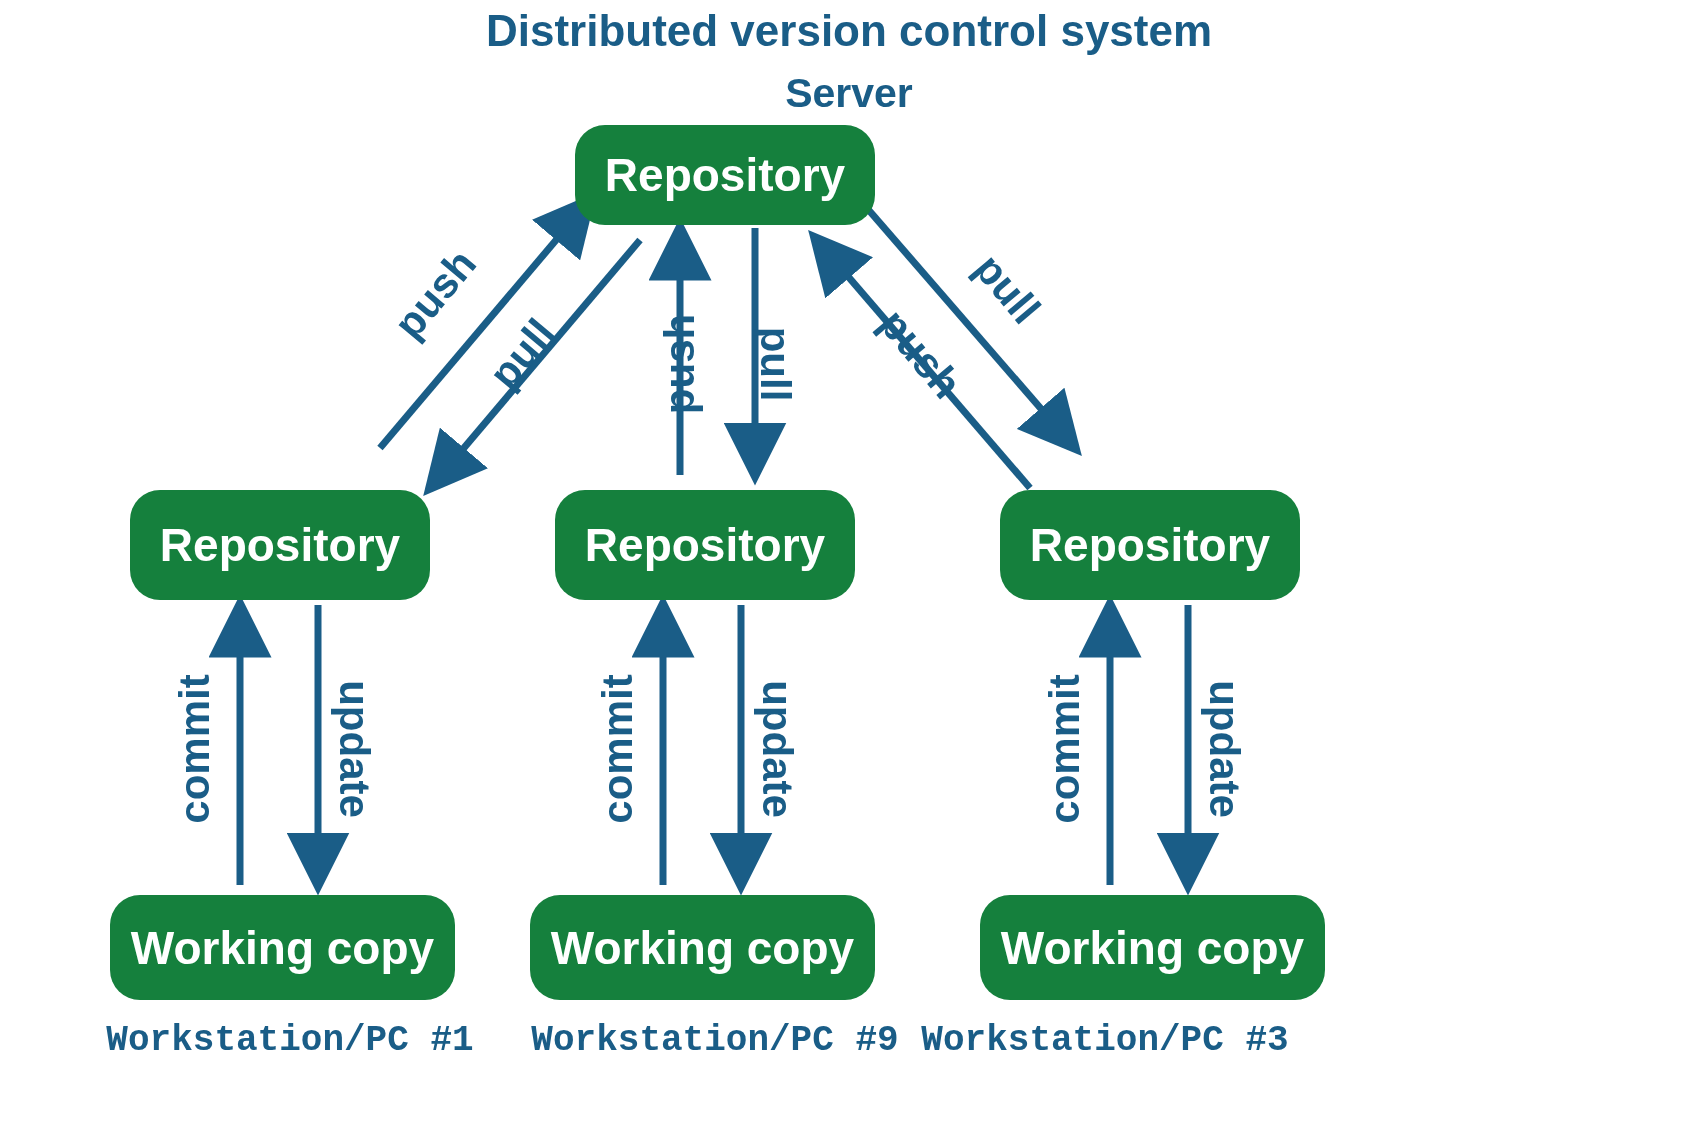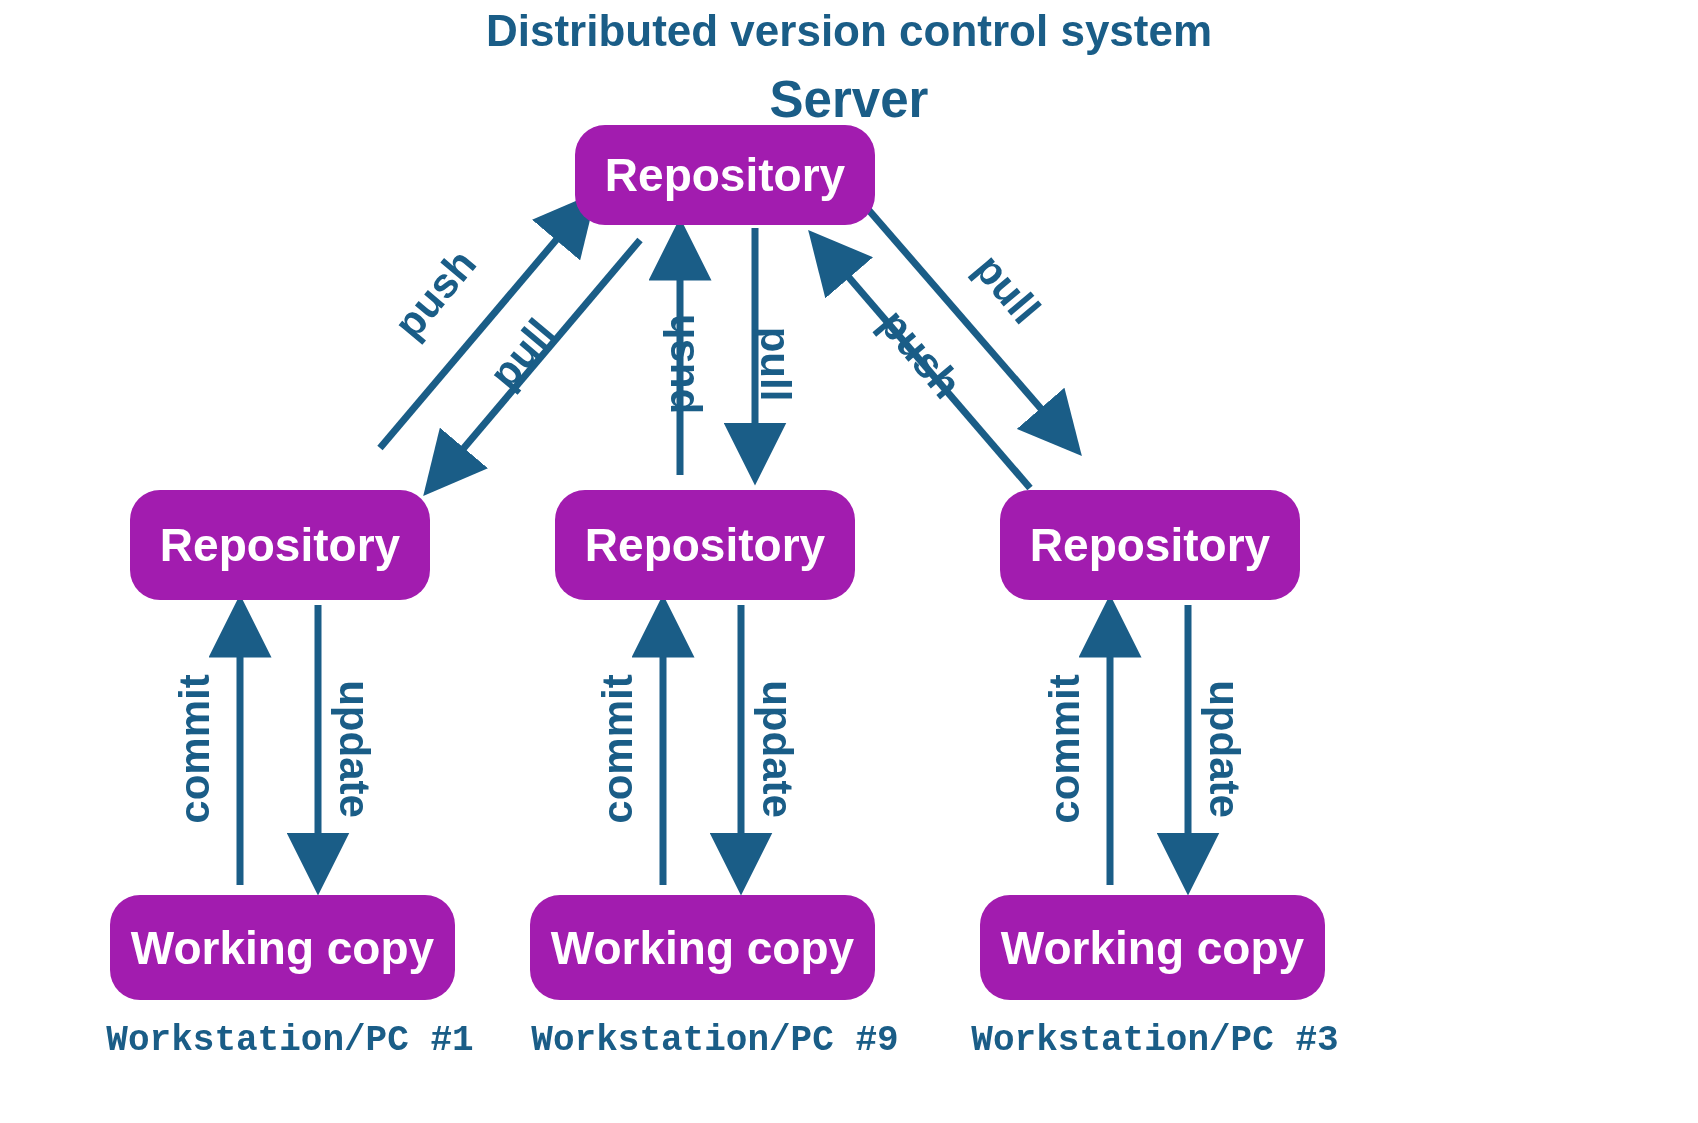--- a/index.html
+++ b/index.html
@@ -23,21 +23,21 @@
   .title {
     position: absolute;
     left: 0;
     width: 1698px;
     text-align: center;
     font-weight: 900;
     color: #1a5d87;
   }
   .node {
     position: absolute;
-    background: #a21caf;
+    background: #15803d;
     color: #fff;
     font-weight: 900;
     border-radius: 30px;
     display: flex;
     align-items: center;
     justify-content: center;
     font-size: 46px;
     box-sizing: border-box;
   }
   .edge-label {
@@ -84,21 +84,21 @@
 
       <line x1="663" y1="885" x2="663" y2="605" marker-end="url(#arrow)"></line>
       <line x1="741" y1="605" x2="741" y2="885" marker-end="url(#arrow)"></line>
 
       <line x1="1110" y1="885" x2="1110" y2="605" marker-end="url(#arrow)"></line>
       <line x1="1188" y1="605" x2="1188" y2="885" marker-end="url(#arrow)"></line>
     </g>
   </svg>
 
   <div class="title" style="top:6px;font-size:44px;">Distributed version control system</div>
-  <div class="title" style="top:70px;font-size:51px;">Server</div>
+  <div class="title" style="top:70px;font-size:41px;">Server</div>
 
   <div class="node" style="left:575px;top:125px;width:300px;height:100px;">Repository</div>
 
   <div class="node" style="left:130px;top:490px;width:300px;height:110px;">Repository</div>
   <div class="node" style="left:555px;top:490px;width:300px;height:110px;">Repository</div>
   <div class="node" style="left:1000px;top:490px;width:300px;height:110px;">Repository</div>
 
   <div class="node" style="left:110px;top:895px;width:345px;height:105px;">Working copy</div>
   <div class="node" style="left:530px;top:895px;width:345px;height:105px;">Working copy</div>
   <div class="node" style="left:980px;top:895px;width:345px;height:105px;">Working copy</div>
@@ -116,15 +116,15 @@
   <div class="edge-label" style="left:285px;top:725px;transform:rotate(90deg);">update</div>
 
   <div class="edge-label" style="left:543px;top:725px;transform:rotate(-90deg);">commit</div>
   <div class="edge-label" style="left:708px;top:725px;transform:rotate(90deg);">update</div>
 
   <div class="edge-label" style="left:990px;top:725px;transform:rotate(-90deg);">commit</div>
   <div class="edge-label" style="left:1155px;top:725px;transform:rotate(90deg);">update</div>
 
   <div class="ws-label" style="left:65px;top:1020px;width:450px;">Workstation/PC #1</div>
   <div class="ws-label" style="left:490px;top:1020px;width:450px;">Workstation/PC #9</div>
-  <div class="ws-label" style="left:930px;top:1020px;width:450px;">Workstation/PC #3</div>
+  <div class="ws-label" style="left:880px;top:1020px;width:450px;">Workstation/PC #3</div>
 
 </div>
 
 </body></html>

